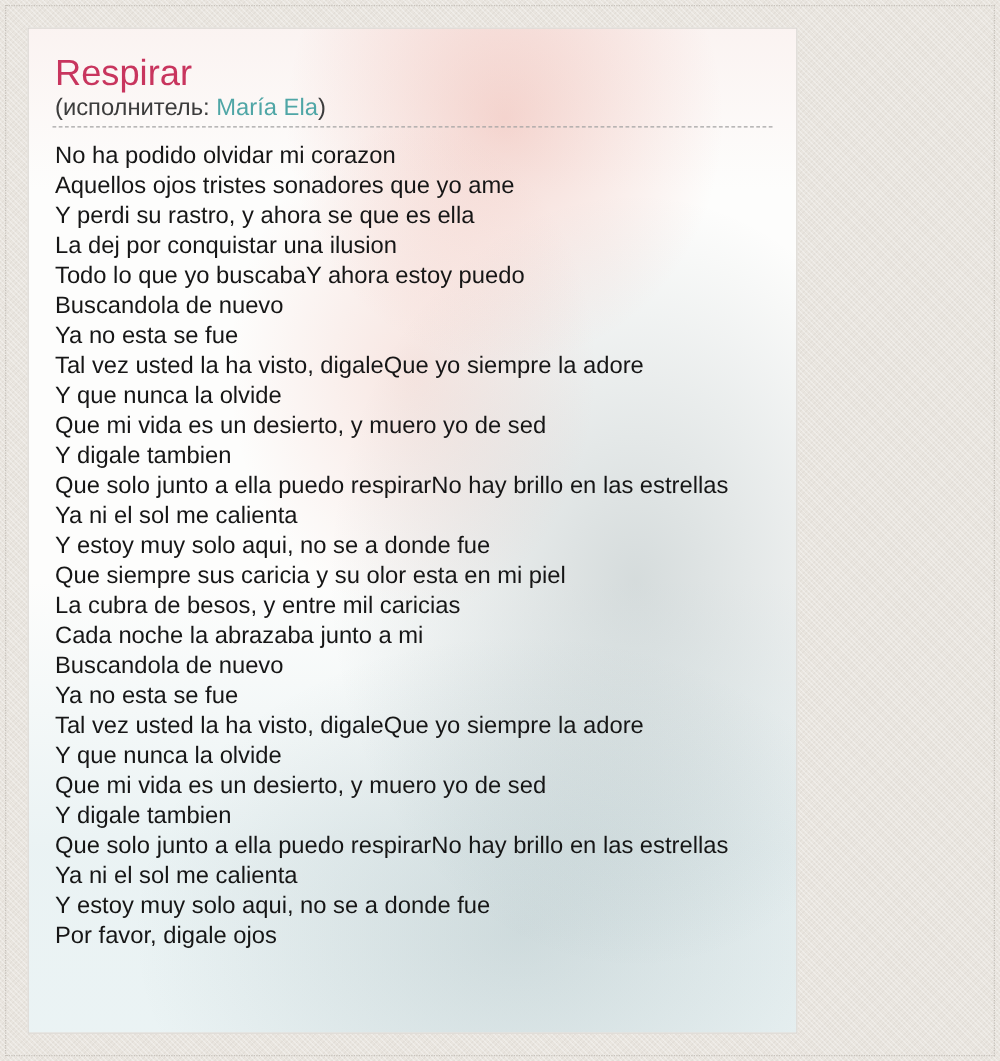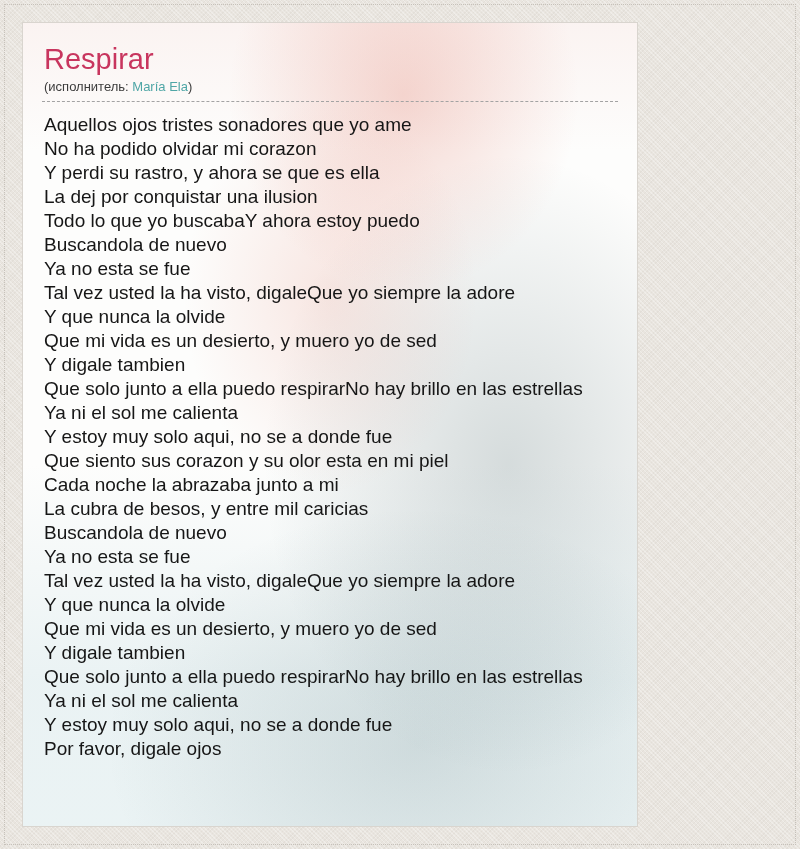--- a/index.html
+++ b/index.html
@@ -45,21 +45,21 @@
   }
   .song-title {
     margin: 4px 0 0 2px;
     font-size: 29px;
     font-weight: 400;
     line-height: 32px;
     color: #c8355e;
   }
   .song-subtitle {
     margin: 1px 0 0 2px;
-    font-size: 13px;
+    font-size: 19px;
     line-height: 22px;
     color: #3c3c3c;
   }
   .artist-link {
     color: #4fa6a6;
     text-decoration: none;
     cursor: pointer;
   }
   .header-separator {
     border: 0;
@@ -85,37 +85,37 @@
 
 <div class="card">
 
   <h1 class="song-title">Respirar</h1>
 
   <div class="song-subtitle"><span>(исполнитель: </span><a class="artist-link">María Ela</a><span>)</span></div>
 
   <div class="header-separator"></div>
 
   <div class="lyrics">
+    <div class="lyric-line">No ha podido olvidar mi corazon</div>
     <div class="lyric-line">Aquellos ojos tristes sonadores que yo ame</div>
-    <div class="lyric-line">No ha podido olvidar mi corazon</div>
     <div class="lyric-line">Y perdi su rastro, y ahora se que es ella</div>
     <div class="lyric-line">La dej por conquistar una ilusion</div>
     <div class="lyric-line">Todo lo que yo buscabaY ahora estoy puedo</div>
     <div class="lyric-line">Buscandola de nuevo</div>
     <div class="lyric-line">Ya no esta se fue</div>
     <div class="lyric-line">Tal vez usted la ha visto, digaleQue yo siempre la adore</div>
     <div class="lyric-line">Y que nunca la olvide</div>
     <div class="lyric-line">Que mi vida es un desierto, y muero yo de sed</div>
     <div class="lyric-line">Y digale tambien</div>
     <div class="lyric-line">Que solo junto a ella puedo respirarNo hay brillo en las estrellas</div>
     <div class="lyric-line">Ya ni el sol me calienta</div>
     <div class="lyric-line">Y estoy muy solo aqui, no se a donde fue</div>
-    <div class="lyric-line">Que siento sus corazon y su olor esta en mi piel</div>
+    <div class="lyric-line">Que siempre sus caricia y su olor esta en mi piel</div>
+    <div class="lyric-line">La cubra de besos, y entre mil caricias</div>
     <div class="lyric-line">Cada noche la abrazaba junto a mi</div>
-    <div class="lyric-line">La cubra de besos, y entre mil caricias</div>
     <div class="lyric-line">Buscandola de nuevo</div>
     <div class="lyric-line">Ya no esta se fue</div>
     <div class="lyric-line">Tal vez usted la ha visto, digaleQue yo siempre la adore</div>
     <div class="lyric-line">Y que nunca la olvide</div>
     <div class="lyric-line">Que mi vida es un desierto, y muero yo de sed</div>
     <div class="lyric-line">Y digale tambien</div>
     <div class="lyric-line">Que solo junto a ella puedo respirarNo hay brillo en las estrellas</div>
     <div class="lyric-line">Ya ni el sol me calienta</div>
     <div class="lyric-line">Y estoy muy solo aqui, no se a donde fue</div>
     <div class="lyric-line">Por favor, digale ojos</div>

